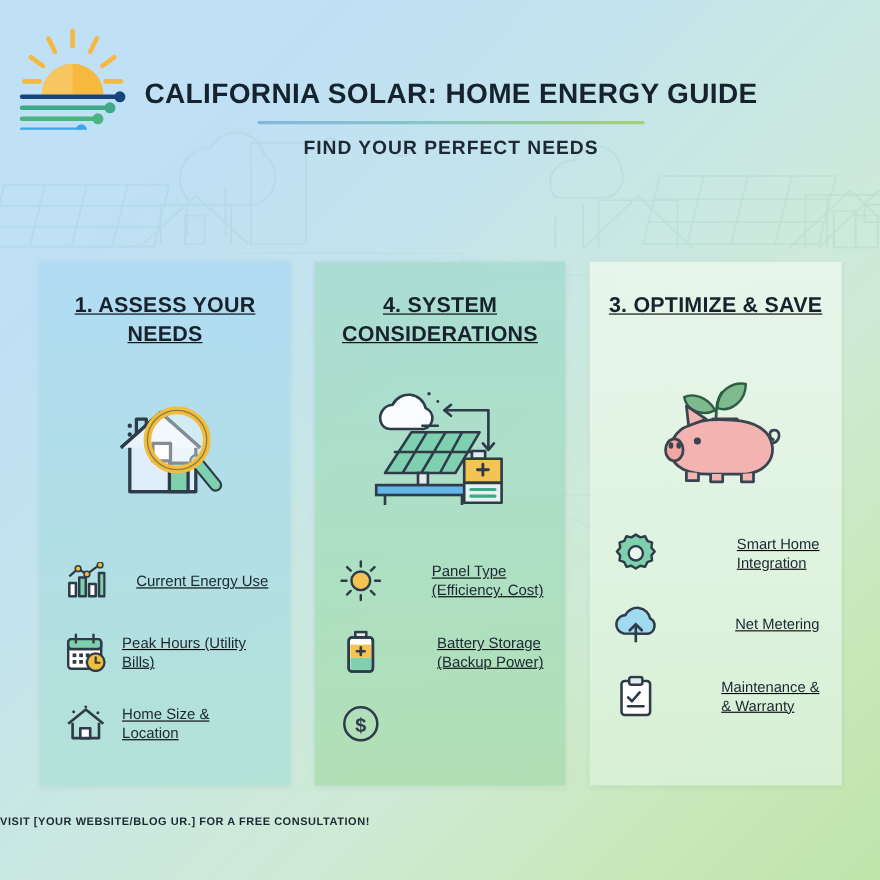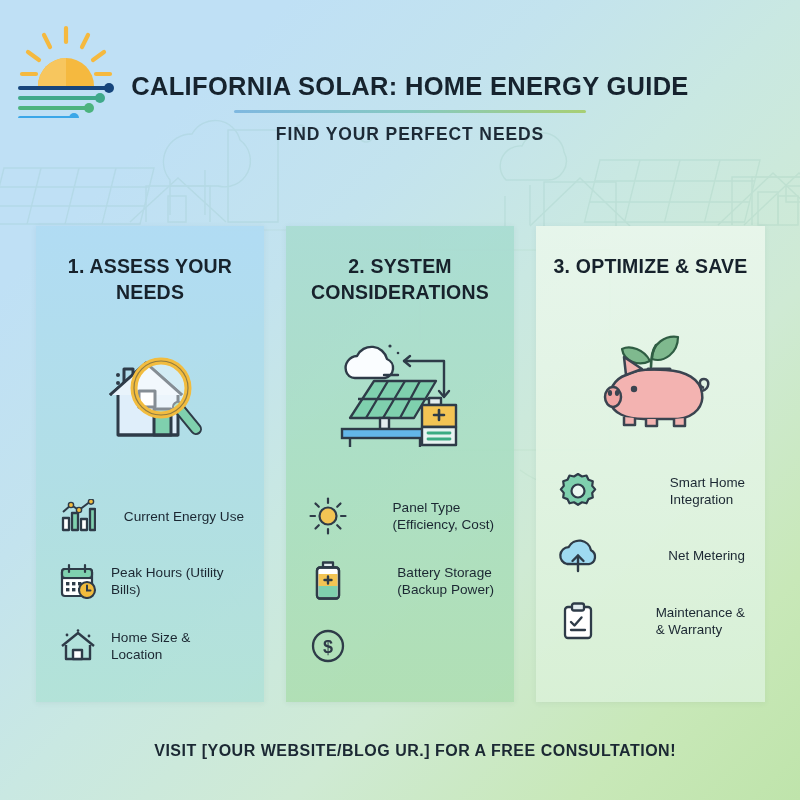--- a/index.html
+++ b/index.html
@@ -54,24 +54,25 @@
     margin-top: 11px;
     font-size: 17.5px; font-weight: 600;
     letter-spacing: .9px;
     color: #1d2a36;
   }
 
   
   .cards { position: absolute; left: 0; top: 0; width: 800px; height: 800px; }
   .card {
     position: absolute;
-    top: 226px; height: 476px;
+    top: 238px; height: 476px;
     width: 228px;
     padding: 28px 14px 0 14px;
     box-shadow: 0 1px 6px rgba(40,70,90,.07);
+    text-decoration: underline;
   }
   .card-1 { left: 36px;  background: linear-gradient(180deg, rgba(176,219,243,.95) 0%, rgba(176,222,228,.95) 55%, rgba(178,226,215,.95) 100%); }
   .card-2 { left: 286px; background: linear-gradient(180deg, rgba(169,220,210,.93) 0%, rgba(171,222,193,.93) 55%, rgba(174,222,178,.93) 100%); }
   .card-3 { left: 536px; width: 229px; background: linear-gradient(180deg, rgba(232,246,235,.95) 0%, rgba(223,243,224,.95) 60%, rgba(216,240,214,.95) 100%); }
 
   .card-title {
     text-align: center;
     font-size: 19.5px;
     font-weight: 700;
     line-height: 1.32;
@@ -103,22 +104,22 @@
     font-size: 13.6px;
     line-height: 1.28;
     color: #1b2732;
     font-weight: 400;
   }
   .card-3 .item .txt { font-size: 13.4px; }
 
   
   .footer {
     position: absolute; left: 0; top: 742px;
-    width: 676px; text-align: right;
-    font-size: 16px; font-weight: 700;
+    width: 676px; text-align: left;
+    font-size: 10px; font-weight: 700;
     letter-spacing: .5px;
     color: #1b2833;
   }
 </style>
 </head>
 <body>
 
 <div class="page">
 
   <svg class="bg-art" viewBox="0 0 800 800" width="800" height="800">
@@ -332,21 +333,21 @@
               </g>
             </svg>
           </span>
           <span class="txt">Home Size &amp; Location</span>
         </div>
 
       </div>
     </div>
 
     <div class="card card-2">
-      <div class="card-title">2. SYSTEM CONSIDERATIONS</div>
+      <div class="card-title">4. SYSTEM CONSIDERATIONS</div>
 
       <div class="hero">
         <svg width="144" height="122" viewBox="0 0 144 122">
 
           <g stroke="#2e3b48" stroke-width="2.4" fill="#fafdff" stroke-linejoin="round">
             <path d="M18 38 a12 12 0 0 1 11 -15 a16 16 0 0 1 30 3 a10 10 0 0 1 -2 19 h-30 a9 9 0 0 1 -9 -7z"></path>
           </g>
           <line x1="56" y1="42" x2="70" y2="42" stroke="#2e3b48" stroke-width="2.4" stroke-linecap="round"></line>
           <g fill="#2e3b48">
               <circle cx="62" cy="13" r="1.6"></circle>

